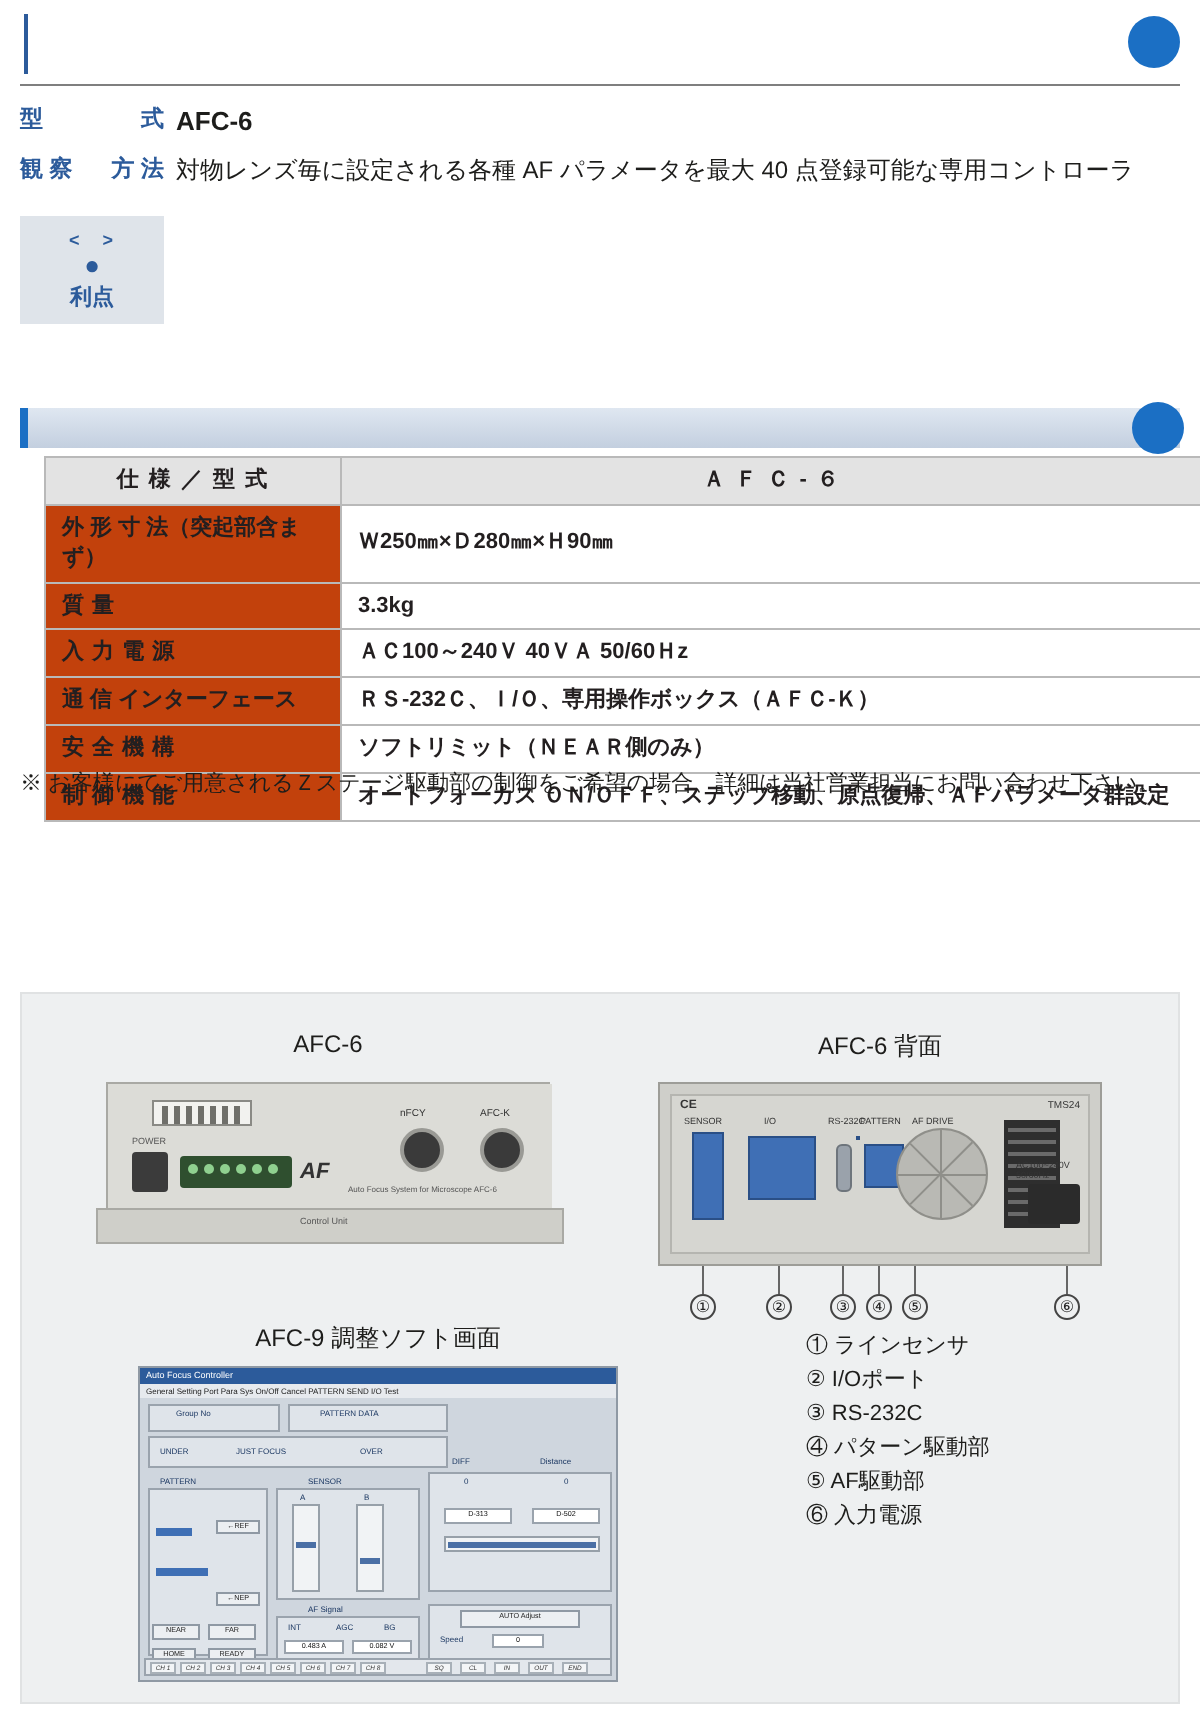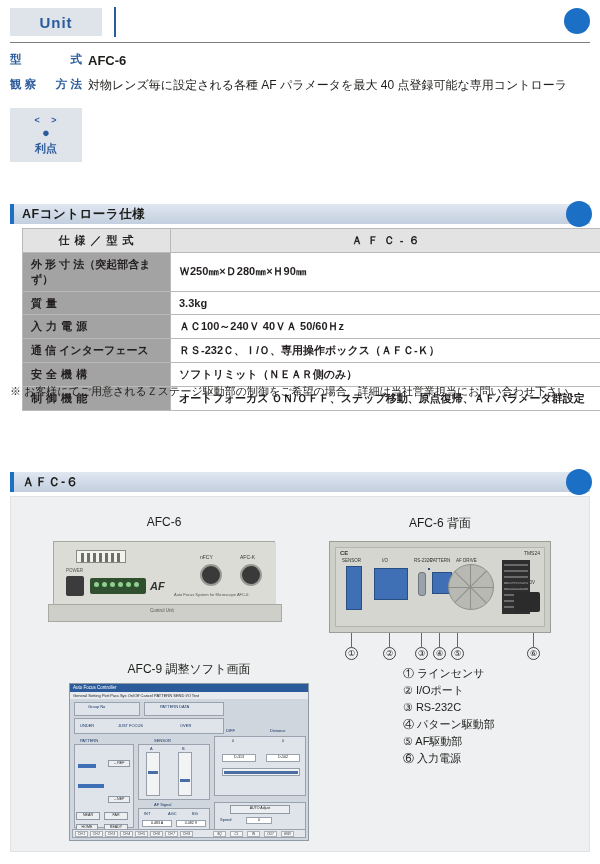--- a/index.html
+++ b/index.html
@@ -72,21 +72,21 @@
     position: absolute; right: -2px; top: -3px; width: 26px; height: 26px;
     border-radius: 50%; background: #1b6fc4;
   }
 
   
   .tbl { position: absolute; left: 22px; top: 228px; width: 580px; border-collapse: collapse; font-weight: bold; }
   .tbl td {
     border: 1px solid #b9b9b9; font-size: 11px; padding: 4px 8px; line-height: 1.35;
   }
   .tbl tr.head td { background: #e3e3e3; text-align: center; font-size: 11px; letter-spacing: 1px; }
-  .tbl td.k { width: 148px; background: #a3a3a3; letter-spacing: 0.5px; }
+  .tbl td.k { width: 148px; background: #c2410c; letter-spacing: 0.5px; }
   .tbl td.k.sp { letter-spacing: 0; }
   .note { position: absolute; left: 10px; top: 384px; font-size: 11px; color: #1d1d1b; }
 
   
   .panel {
     position: absolute; left: 10px; top: 496px; width: 580px; height: 356px;
     background: #eef0f1; border: 1px solid #e0e2e3;
   }
   .cap { position: absolute; font-size: 12px; color: #1d1d1b; text-align: center; }
 
@@ -150,21 +150,20 @@
   .sw-blue { position: absolute; background: #3f6fb5; }
   .sw-strip { position: absolute; left: 2px; bottom: 2px; right: 2px; height: 9px; background: #e3e7ec; border: 1px solid #9aa3ad; }
   .sw-strip i { position: absolute; top: 1px; width: 13px; height: 6px; background: #f3f5f7; border: 1px solid #a8b0b8; font-size: 3.2px; text-align: center; color: #333; }
 </style>
 </head>
 <body>
 
 <div class="page">
 
   <div class="hdr">
-    <div class="hdr-unit">Unit</div>
     <div class="hdr-sep"></div>
   </div>
   <div class="hdr-dot"></div>
   <div class="hdr-rule"></div>
 
   <div class="spec">
     <div class="spec-row">
       <div class="spec-key">
         <span>型</span>
         <span>式</span>
@@ -182,21 +181,20 @@
 
   <div class="merit">
     <div class="merit-badge">
       <div class="arrows">&lt; &nbsp; &gt;</div>
       <div class="lamp">●</div>
       <div>利点</div>
     </div>
   </div>
 
   <div class="secbar" style="top:204px;">
-    <div class="txt">AFコントローラ仕様</div>
     <div class="dot"></div>
   </div>
 
   <table class="tbl">
     <tbody>
       <tr class="head">
         <td class="k">仕 様 ／ 型 式</td>
         <td>Ａ Ｆ Ｃ - ６</td>
       </tr>
       <tr>
@@ -221,24 +219,20 @@
       </tr>
       <tr>
         <td class="k">制 御 機 能</td>
         <td>オートフォーカス ＯＮ/ＯＦＦ、ステップ移動、原点復帰、ＡＦパラメータ群設定</td>
       </tr>
     </tbody>
   </table>
 
   <div class="note">※ お客様にてご用意されるＺステージ駆動部の制御をご希望の場合、詳細は当社営業担当にお問い合わせ下さい。</div>
 
-  <div class="secbar" style="top:472px;">
-    <div class="txt">ＡＦＣ-６</div>
-    <div class="dot"></div>
-  </div>
 
   <div class="panel">
 
     <div class="cap" style="left:42px; top:18px; width:222px;">AFC-6</div>
     <div class="cap" style="left:318px; top:18px; width:222px;">AFC-6 背面</div>
 
     <div class="front">
       <div class="front-body"></div>
       <div class="front-base"></div>
       <div class="f-dip">

